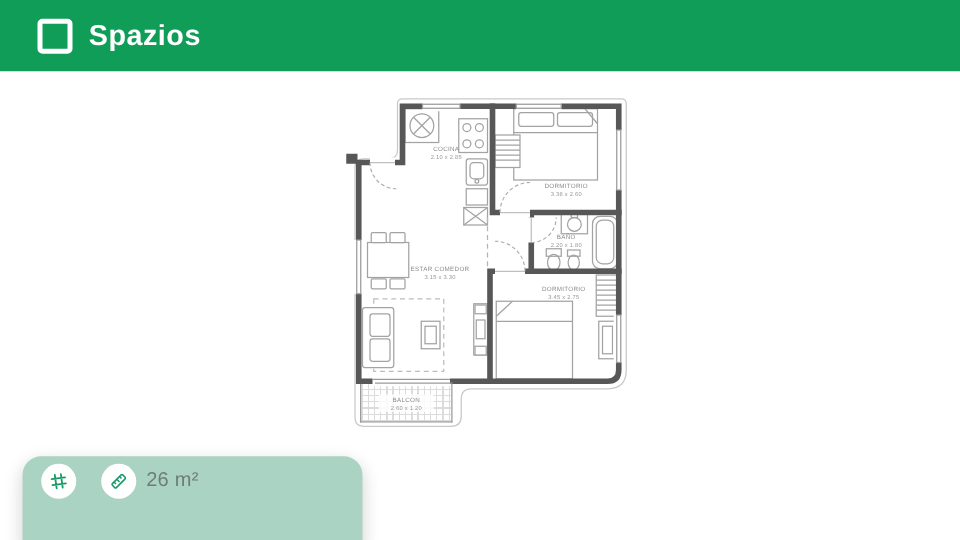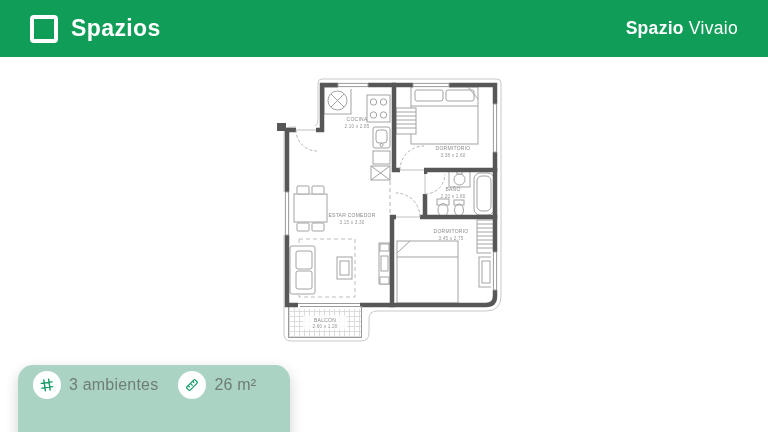--- a/index.html
+++ b/index.html
@@ -41,23 +41,20 @@
   .stat .tx{margin-left:8px;font-size:16px;color:#6e7d77;letter-spacing:.2px;}
 </style>
 </head>
 <body>
 
 <div class="stage">
 
   <div class="header">
     <div class="logo"></div>
     <div class="brand">Spazios</div>
-    <div class="project">
-      <span class="b">Spazio</span><span class="r">Vivaio</span>
-    </div>
   </div>
 
   <div class="balcony-hatch"></div>
 
   <svg class="plan" width="768" height="432" viewBox="0 0 768 432">
 
     <path d="M 318,120 V 83 Q 318,79 322,79 H 497 Q 501,79 501,83 V 296 Q 501,311 486,311 H 377
              Q 369,311 369,319 V 333 Q 369,341 361,341 H 291 Q 284,341 284,334 V 134
              Q 284,127 291,127 H 311 Q 318,127 318,120 Z" fill="none" stroke="#c9c9c9" stroke-width="1"></path>
 
@@ -225,21 +222,20 @@
 
   <div class="badge">
     <div class="stat">
       <span class="ic">
         <svg width="18" height="18" viewBox="0 0 20 20">
           <g transform="rotate(-8 10 10)" stroke="#189b69" stroke-width="1.6" stroke-linecap="round" fill="none">
             <path d="M4,7.3 H16 M4,12.7 H16 M7.3,4 V16 M12.7,4 V16"></path>
           </g>
         </svg>
       </span>
-      <span class="tx">3 ambientes</span>
     </div>
     <div class="stat">
       <span class="ic">
         <svg width="18" height="18" viewBox="0 0 20 20">
           <g transform="rotate(-45 10 10)" stroke="#189b69" stroke-width="1.4" fill="none">
             <rect x="3.5" y="7.5" width="13" height="5" rx="1"></rect>
             <path d="M6.5,7.5 V10 M10,7.5 V11 M13.5,7.5 V10"></path>
           </g>
         </svg>
       </span>

